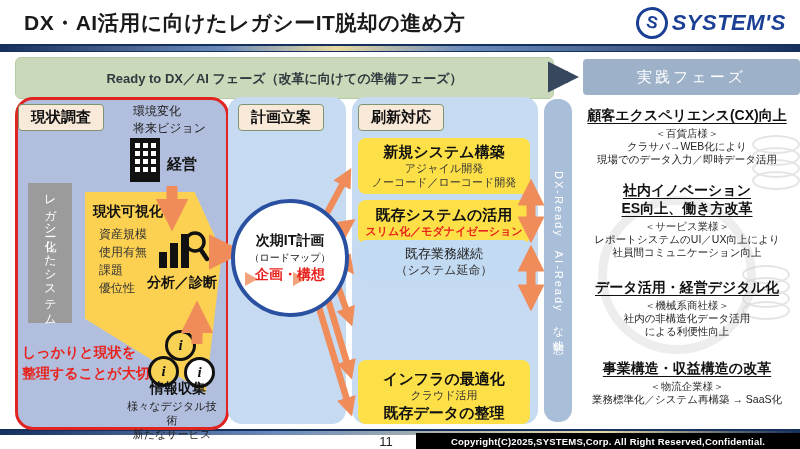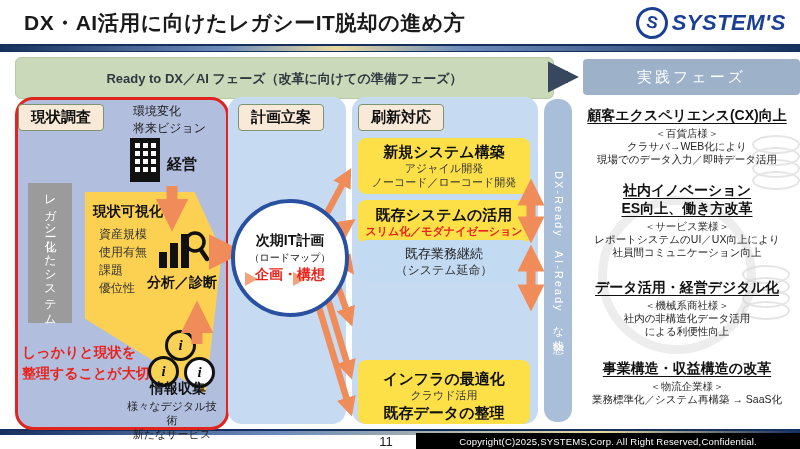--- a/index.html
+++ b/index.html
@@ -73,21 +73,21 @@
   .ot2:empty,.ol:empty{display:none;}
   
   .coin{width:44px;height:15px;border:2px solid #cfcfcf;border-radius:50%;margin-top:-7px;}
   .coins{z-index:0;opacity:.55;}
   .ghost{left:598px;top:196px;width:140px;height:140px;border:9px solid #ededed;border-radius:50%;z-index:0;}
   
   .foot-rule{left:0;top:429px;width:800px;height:4px;border-top:2px solid #16305e;
              background:linear-gradient(to right,#16305e,#6d8cbb 35%,#e8d9a0 75%,#16305e);}
   .pagenum{left:368px;top:434px;width:36px;text-align:center;font-size:13px;color:#222;z-index:2;}
   .blackbar{left:416px;top:433px;width:384px;height:16px;background:#000;z-index:1;
-            display:flex;align-items:center;justify-content:center;}
+            display:flex;align-items:center;justify-content:center;font-weight:bold;}
   .blackbar span{color:#fff;font-size:9.5px;letter-spacing:.2px;}
   svg.overlay{position:absolute;left:0;top:0;z-index:5;pointer-events:none;}
 </style>
 </head>
 <body>
 
 <div id="slide">
 
   <div class="abs title">DX・AI活用に向けたレガシーIT脱却の進め方</div>
   <div class="abs logo">

